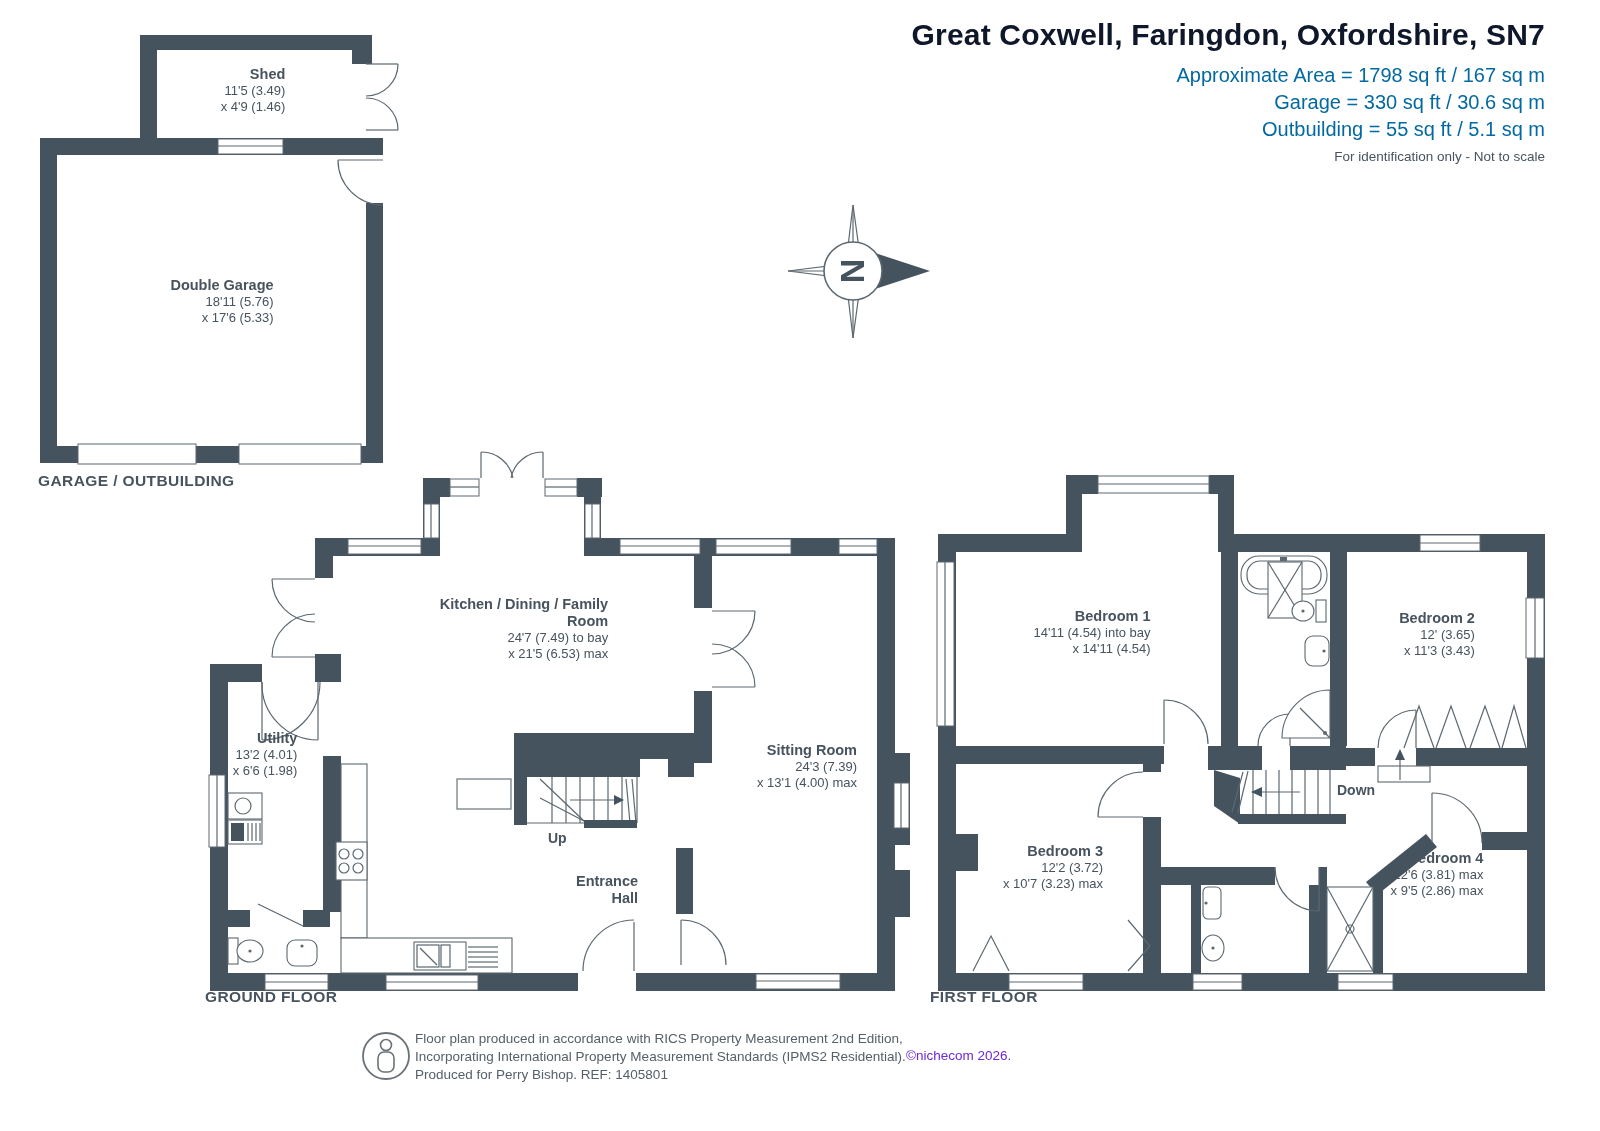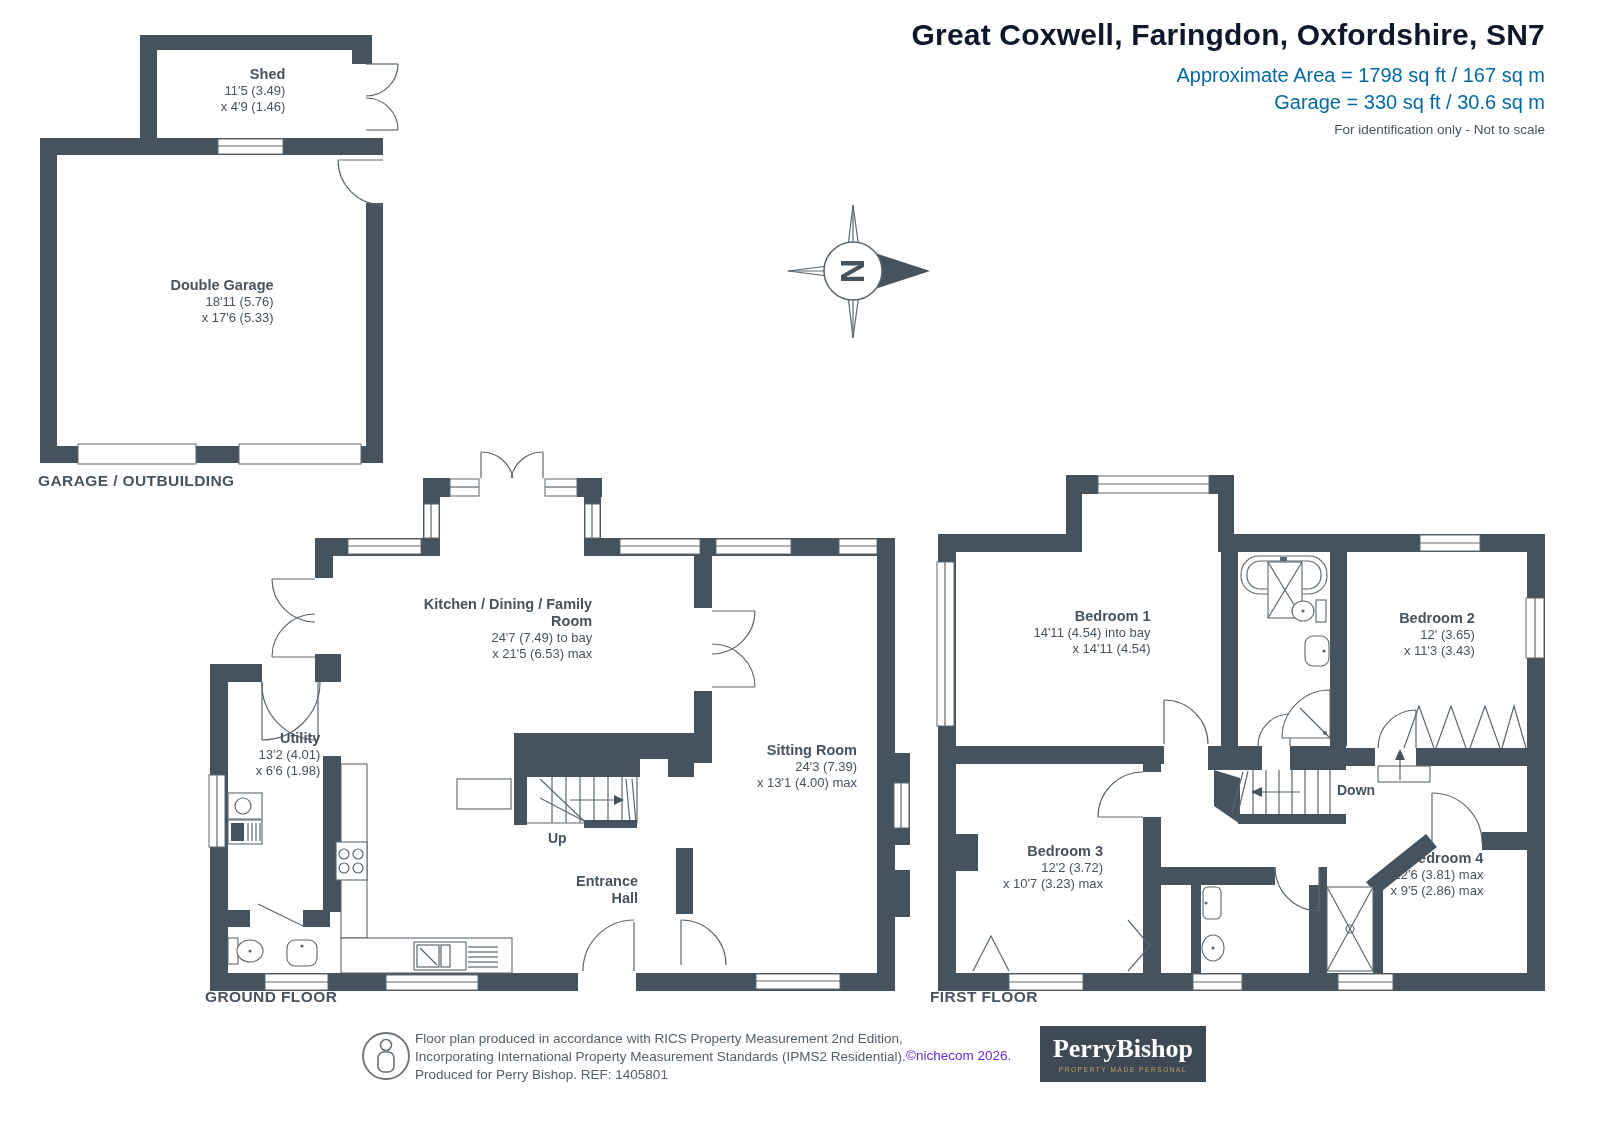--- a/index.html
+++ b/index.html
@@ -376,48 +376,49 @@
     <circle cx="386" cy="1045" r="5.5" fill="none" stroke="#6a7278" stroke-width="1.6"></circle>
     <rect x="378" y="1052" width="16" height="20" rx="6" fill="none" stroke="#6a7278" stroke-width="1.6"></rect>
   </g>
 </svg>
 
 <div class="hdr">
   <div class="title">Great Coxwell, Faringdon, Oxfordshire, SN7</div>
   <div class="area">
     <div>Approximate Area = 1798 sq ft / 167 sq m</div>
     <div>Garage = 330 sq ft / 30.6 sq m</div>
+    <div>Outbuilding = 55 sq ft / 5.1 sq m</div>
   </div>
   <div class="note">For identification only - Not to scale</div>
 </div>
 
 <div class="rlabel" style="left:253px;top:66px">
   <div class="rname">Shed</div>
   <div class="rdim">11'5 (3.49)</div>
   <div class="rdim">x 4'9 (1.46)</div>
 </div>
 <div class="rlabel" style="left:222px;top:277px">
   <div class="rname">Double Garage</div>
   <div class="rdim">18'11 (5.76)</div>
   <div class="rdim">x 17'6 (5.33)</div>
 </div>
 <div class="floorlab" style="left:38px;top:472px">GARAGE / OUTBUILDING</div>
 
-<div class="rlabel" style="left:508px;top:596px">
+<div class="rlabel" style="left:524px;top:596px">
   <div class="rname">Kitchen / Dining / Family</div>
   <div class="rname">Room</div>
   <div class="rdim">24'7 (7.49) to bay</div>
   <div class="rdim">x 21'5 (6.53) max</div>
 </div>
 <div class="rlabel" style="left:807px;top:742px">
   <div class="rname">Sitting Room</div>
   <div class="rdim">24'3 (7.39)</div>
   <div class="rdim">x 13'1 (4.00) max</div>
 </div>
-<div class="rlabel" style="left:288px;top:730px">
+<div class="rlabel" style="left:265px;top:730px">
   <div class="rname">Utility</div>
   <div class="rdim">13'2 (4.01)</div>
   <div class="rdim">x 6'6 (1.98)</div>
 </div>
 <div class="rlabel" style="left:607px;top:873px">
   <div class="rname">Entrance</div>
   <div class="rname">Hall</div>
 </div>
 <div class="stairlab" style="left:548px;top:830px">Up</div>
 <div class="floorlab" style="left:205px;top:988px">GROUND FLOOR</div>
@@ -444,18 +445,14 @@
 </div>
 <div class="stairlab" style="left:1337px;top:782px">Down</div>
 <div class="floorlab" style="left:930px;top:988px">FIRST FLOOR</div>
 
 <div class="footer-text">
   <div>Floor plan produced in accordance with RICS Property Measurement 2nd Edition,</div>
   <div>Incorporating International Property Measurement Standards (IPMS2 Residential).</div>
   <div>Produced for Perry Bishop.   REF: 1405801</div>
 </div>
 <div class="copyright">©nichecom 2026.</div>
-<div class="logo">
-  <div class="pb">PerryBishop</div>
-  <div class="tag">PROPERTY MADE PERSONAL</div>
-</div>
 
 </div>
 
 </body></html>

